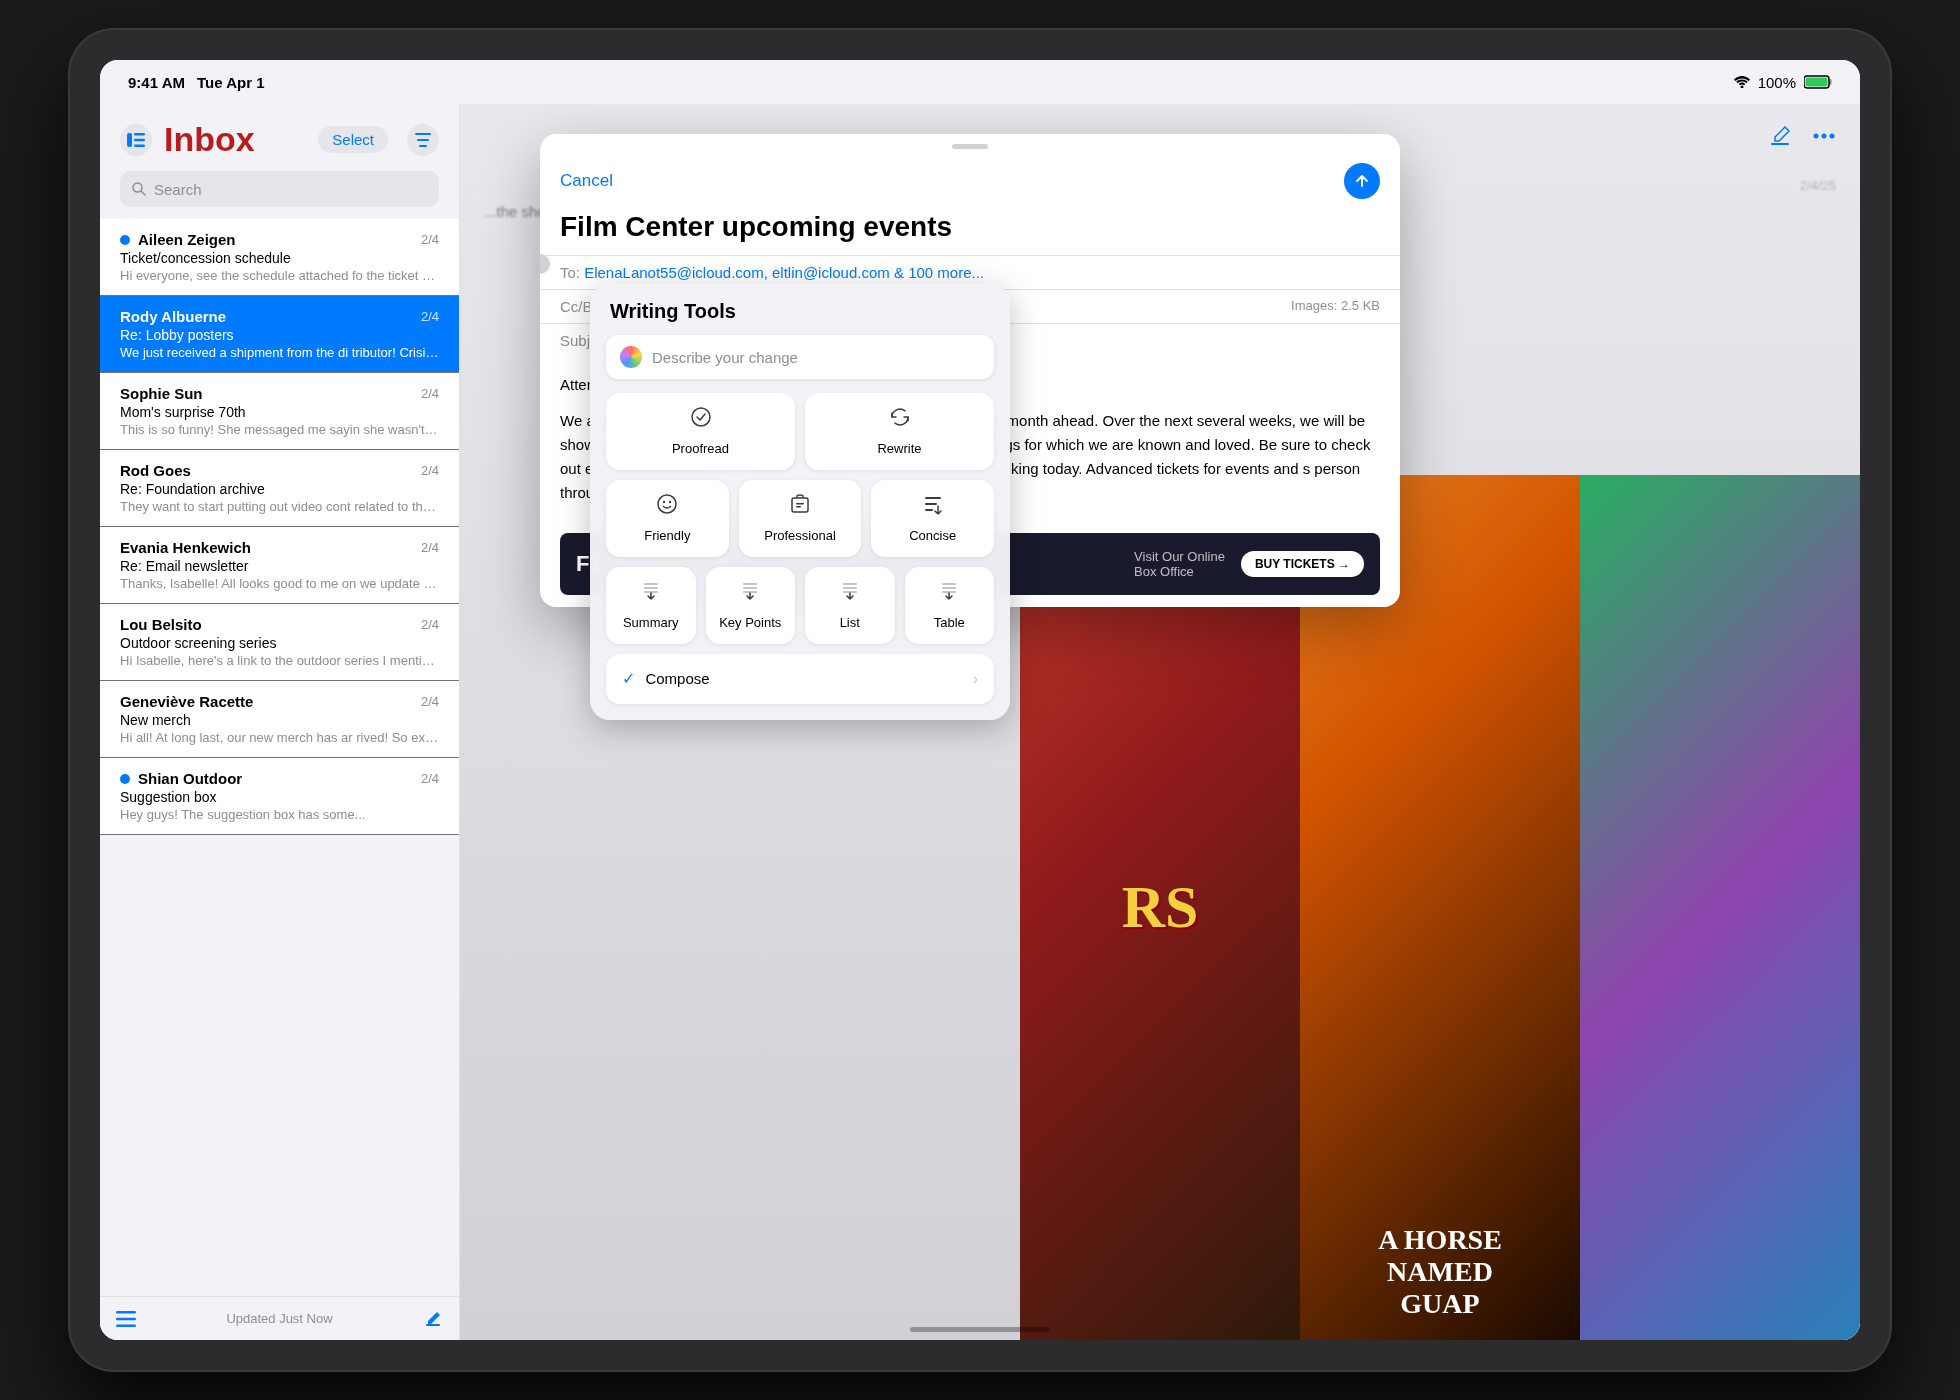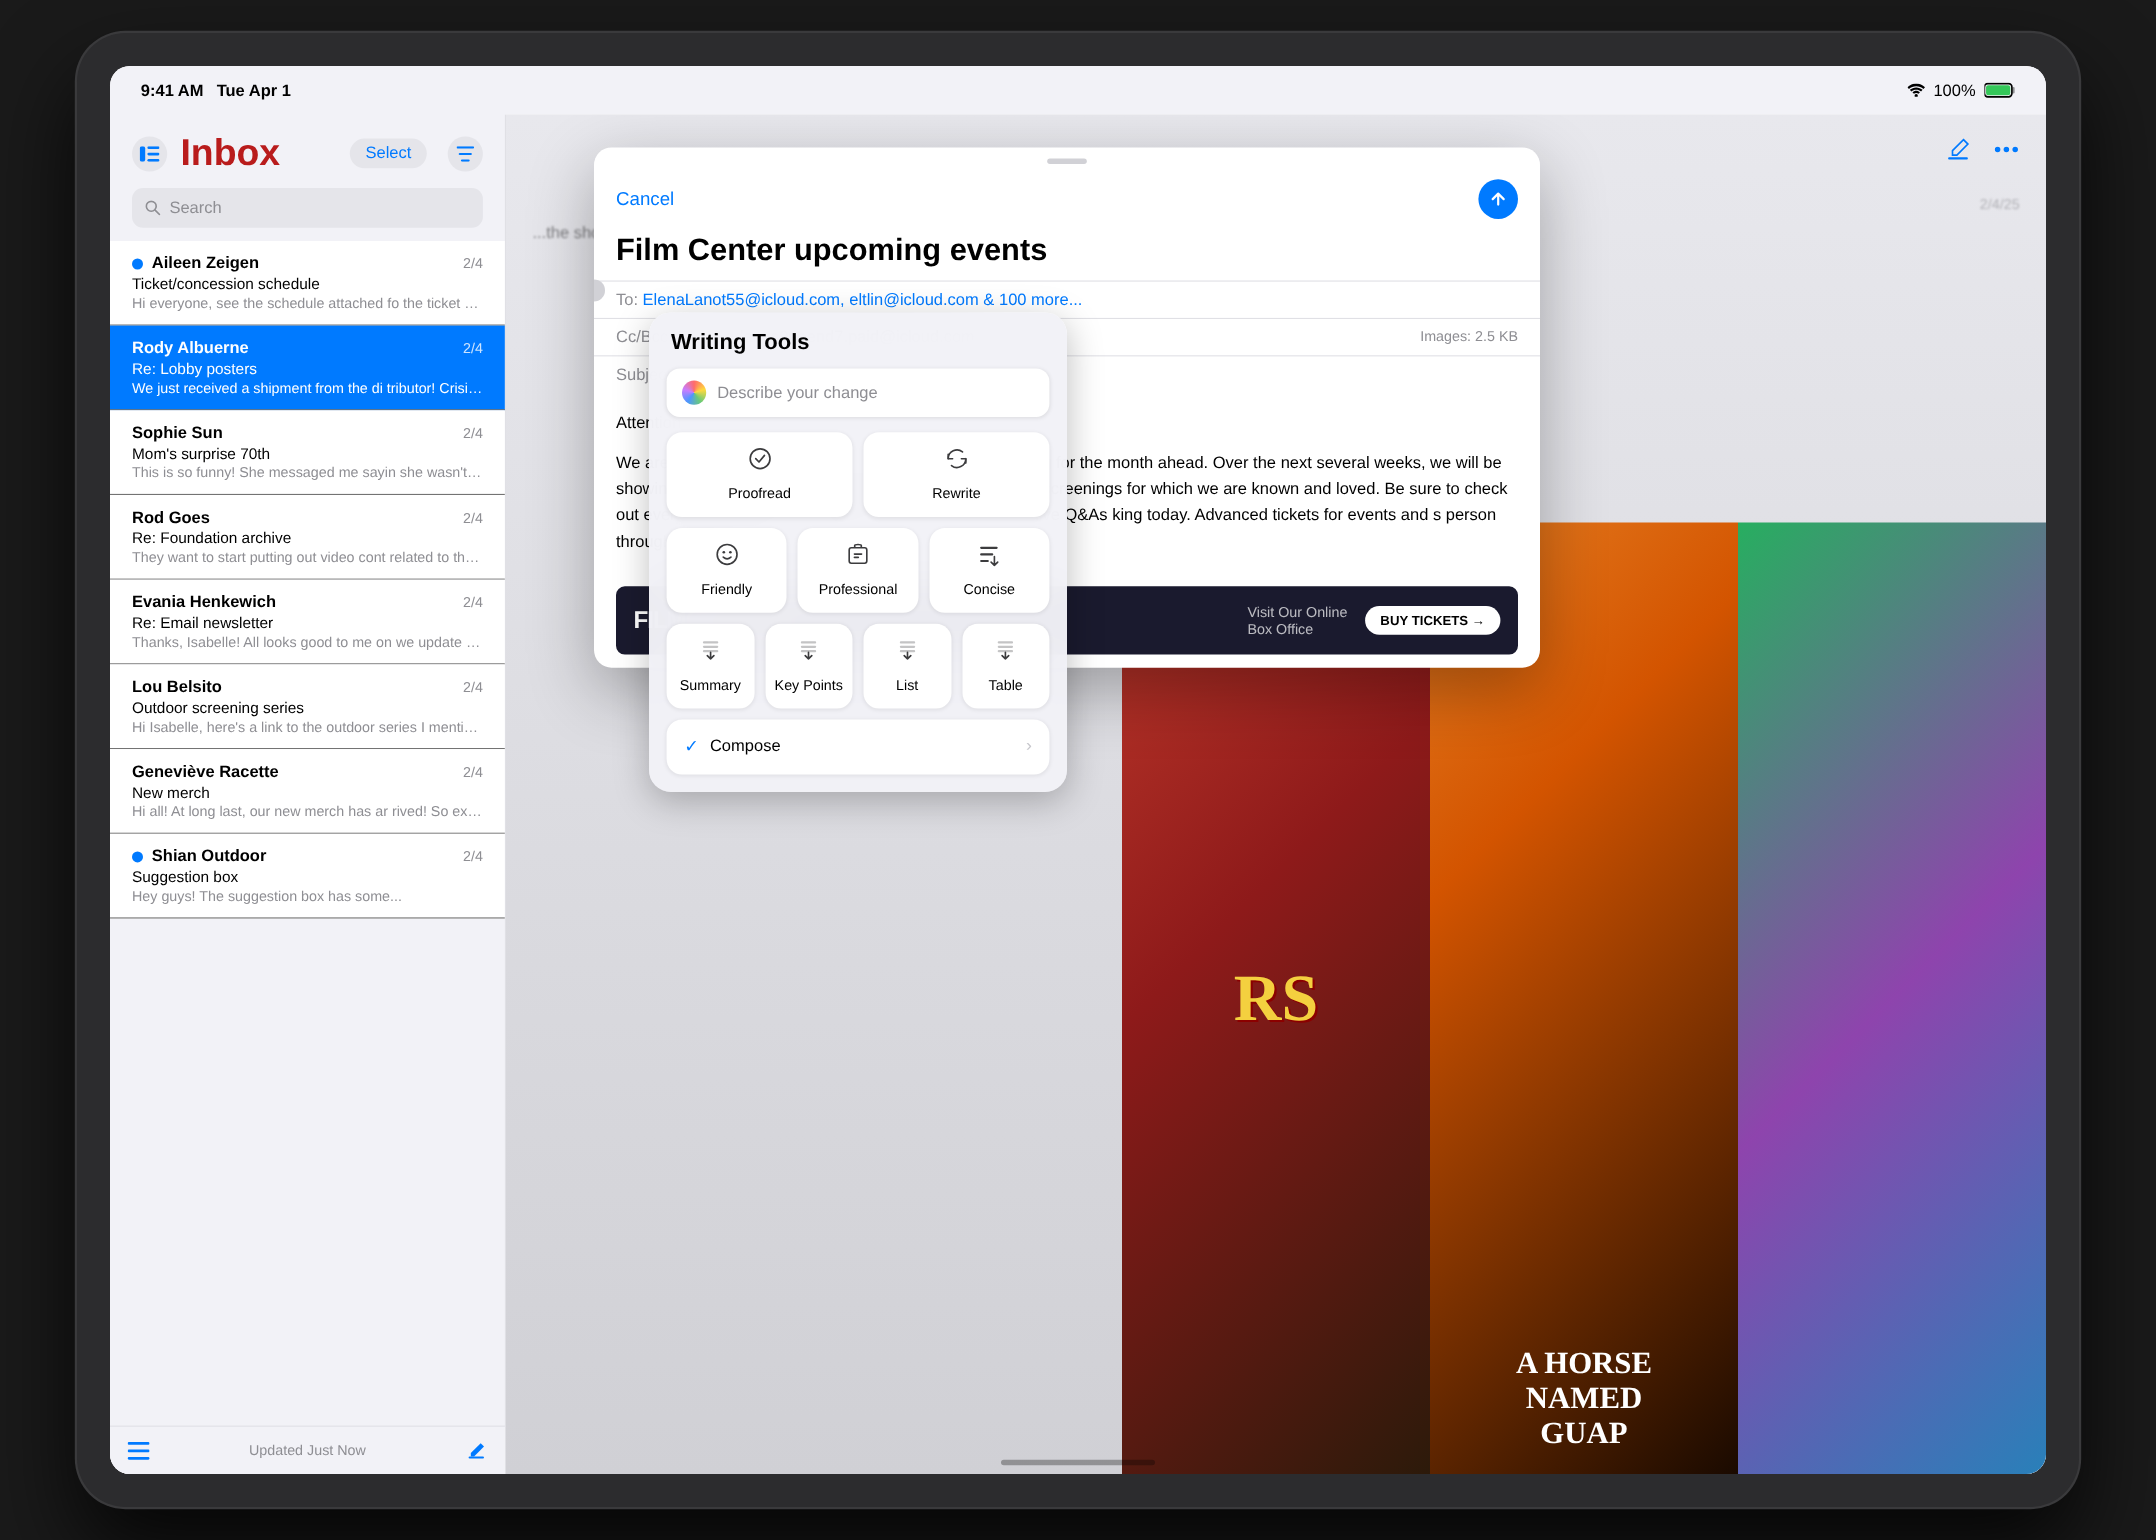--- a/index.html
+++ b/index.html
@@ -442,21 +442,21 @@
 
     .filmcenter-logo .lm {
       color: #e74c3c;
     }
 
     
     .writing-tools-popup {
       position: absolute;
       top: 180px;
       left: 130px;
-      width: 380px;
+      width: 420px;
       background: rgba(242, 242, 247, 0.97);
       backdrop-filter: blur(20px);
       -webkit-backdrop-filter: blur(20px);
       border-radius: 20px;
       box-shadow: 0 8px 32px rgba(0,0,0,0.25);
       padding: 16px;
       z-index: 20;
     }
 
     .wt-title {

